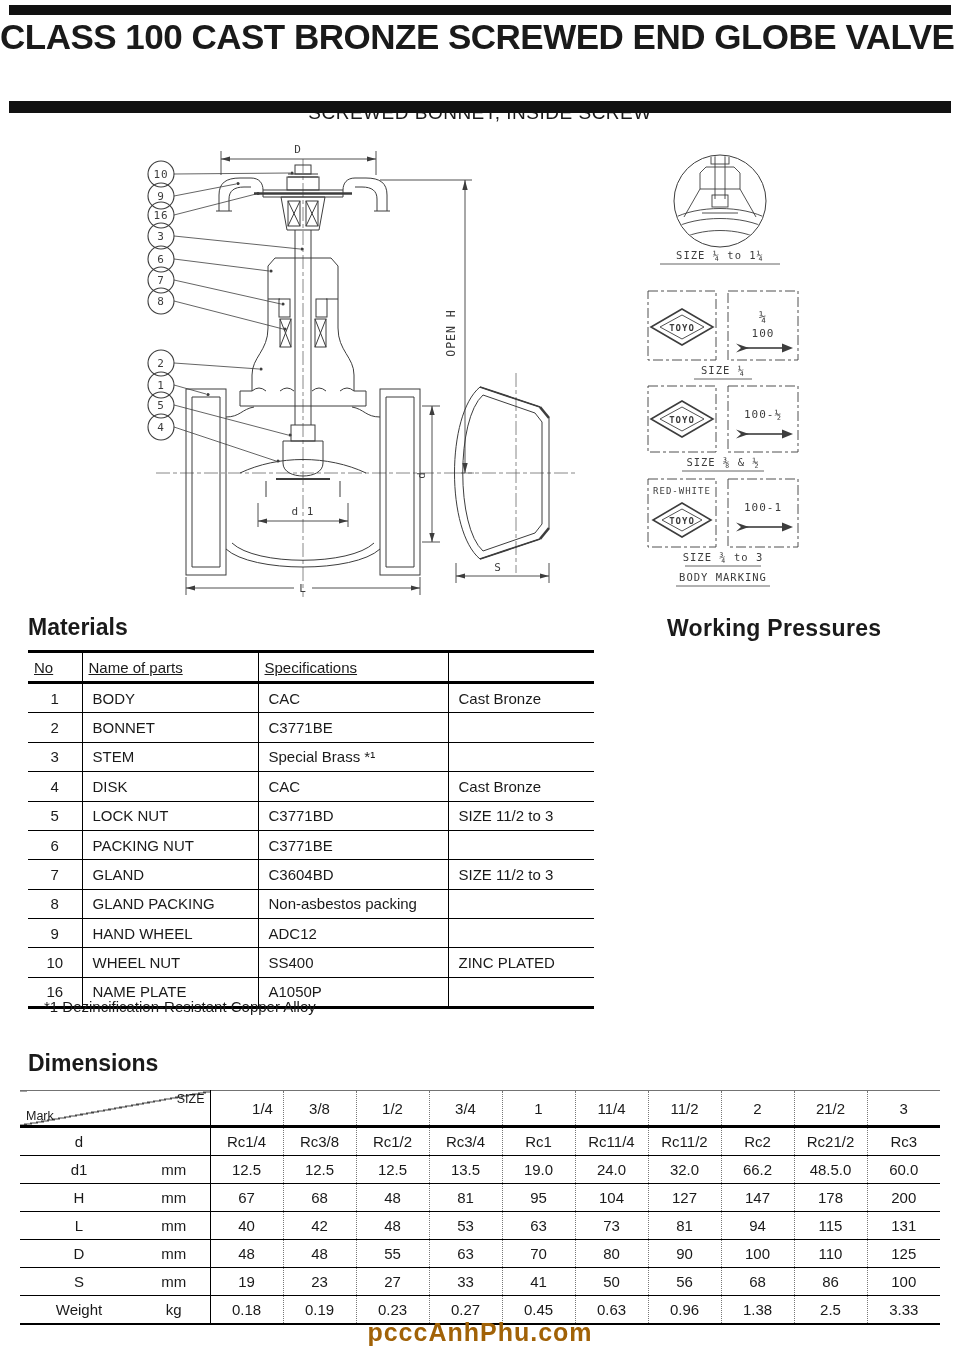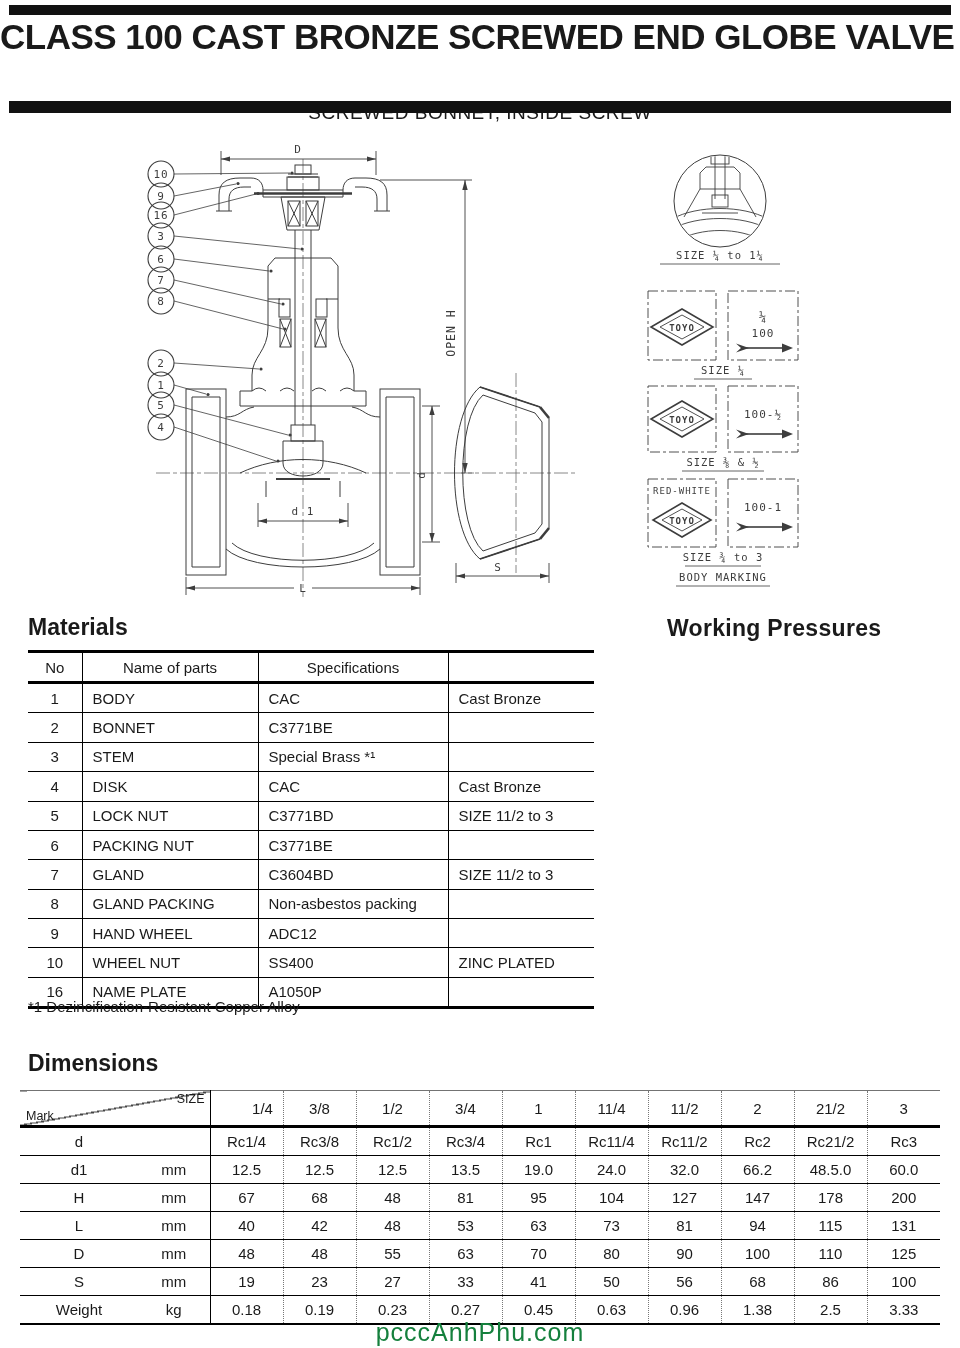--- a/index.html
+++ b/index.html
@@ -29,29 +29,30 @@
     letter-spacing:1px;
   }
 
   
   .materials-wrap { position:absolute; left:28px; top:650px; width:566px; }
   table.materials {
     border-collapse:collapse; width:566px; table-layout:fixed;
     font-size:15px; border-top:3px solid #000; border-bottom:3px solid #000;
   }
   table.materials th {
-    font-weight:normal; text-align:center; padding:4px 6px; height:20px;
+    font-weight:normal; text-align:left; padding:4px 6px; height:20px;
     border-bottom:3px solid #000;
+    text-decoration:underline;
   }
   table.materials td { padding:4.2px 6px; height:20px; }
   table.materials td+td, table.materials th+th { border-left:1.2px solid #000; }
   table.materials tbody tr+tr td { border-top:1.2px solid #000; }
   table.materials td.no { text-align:center; }
   table.materials td.txt { text-align:left; padding-left:10px; }
-  .footnote { position:absolute; left:28px; top:998px; font-size:15px; }
+  .footnote { position:absolute; left:44px; top:998px; font-size:15px; }
 
   
   .wp-wrap { position:absolute; left:633px; top:615px; width:292px;margin-left:34px; }
   .wp-heading { font-size:23px; font-weight:bold; margin:0 0 4px 0; letter-spacing:0.3px; }
   .wp-table { border-top:3px solid #000; border-bottom:3px solid #000; }
   .wp-row { text-align:center; font-size:15px; padding:5px 0; }
   .wp-row.cond { border-bottom:1.5px solid #000; }
 
   
   .dims-wrap { position:absolute; left:20px; top:1090px; width:920px; }
@@ -70,21 +71,21 @@
     position:relative; height:34px; padding:0;
     background:linear-gradient(to bottom right,
       transparent calc(50% - 0.7px), #444 calc(50% - 0.7px),
       #444 calc(50% + 0.7px), transparent calc(50% + 0.7px));
   }
   th.corner .c-size { position:absolute; top:1px; right:5px; font-size:12.5px; }
   th.corner .c-mark { position:absolute; bottom:2px; left:6px; font-size:12.5px; }
 
   .watermark {
     position:absolute; top:1318px; left:0; width:100%; text-align:center;
-    font-size:25px; font-weight:normal; color:#15803d; letter-spacing:1px;
+    font-size:25px; font-weight:bold; color:#a16207; letter-spacing:1px;
   }
 </style>
 </head>
 <body>
 
 <div class="page">
 
   <div class="bar top-bar"></div>
   <div class="doc-title">CLASS 100 CAST BRONZE SCREWED END GLOBE VALVE</div>
   <div class="doc-subtitle">SCREWED BONNET, INSIDE SCREW</div>

